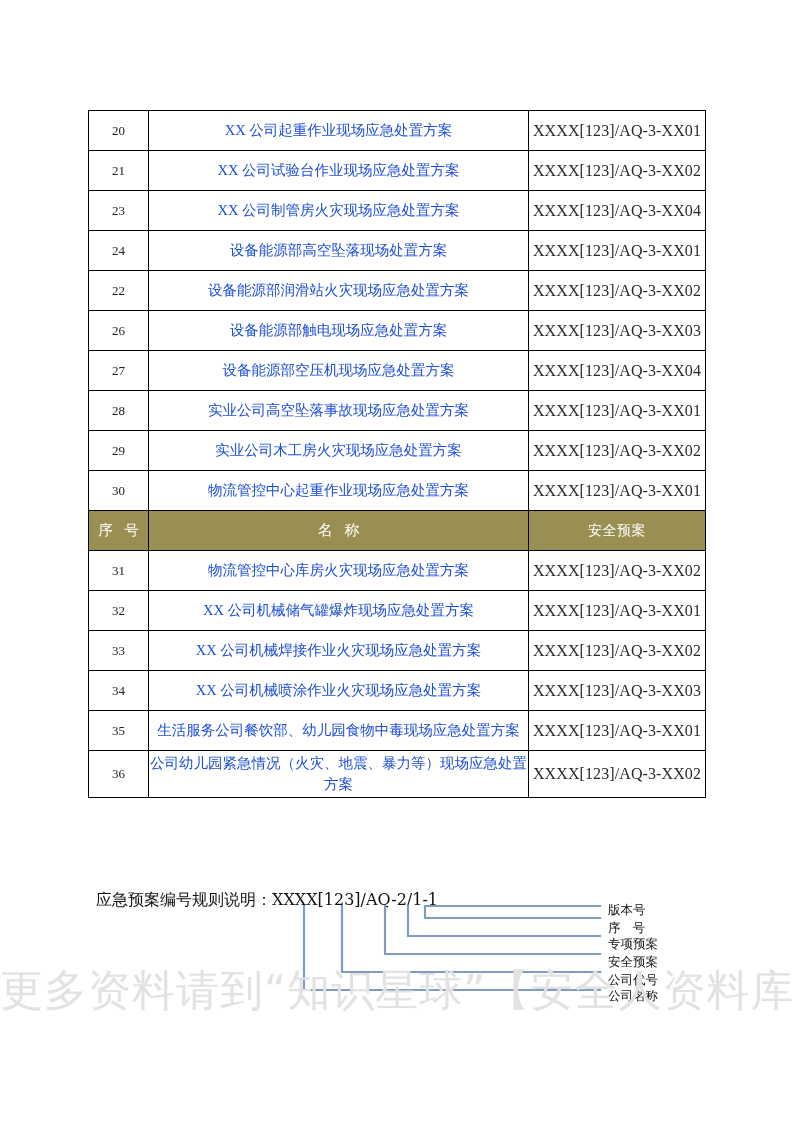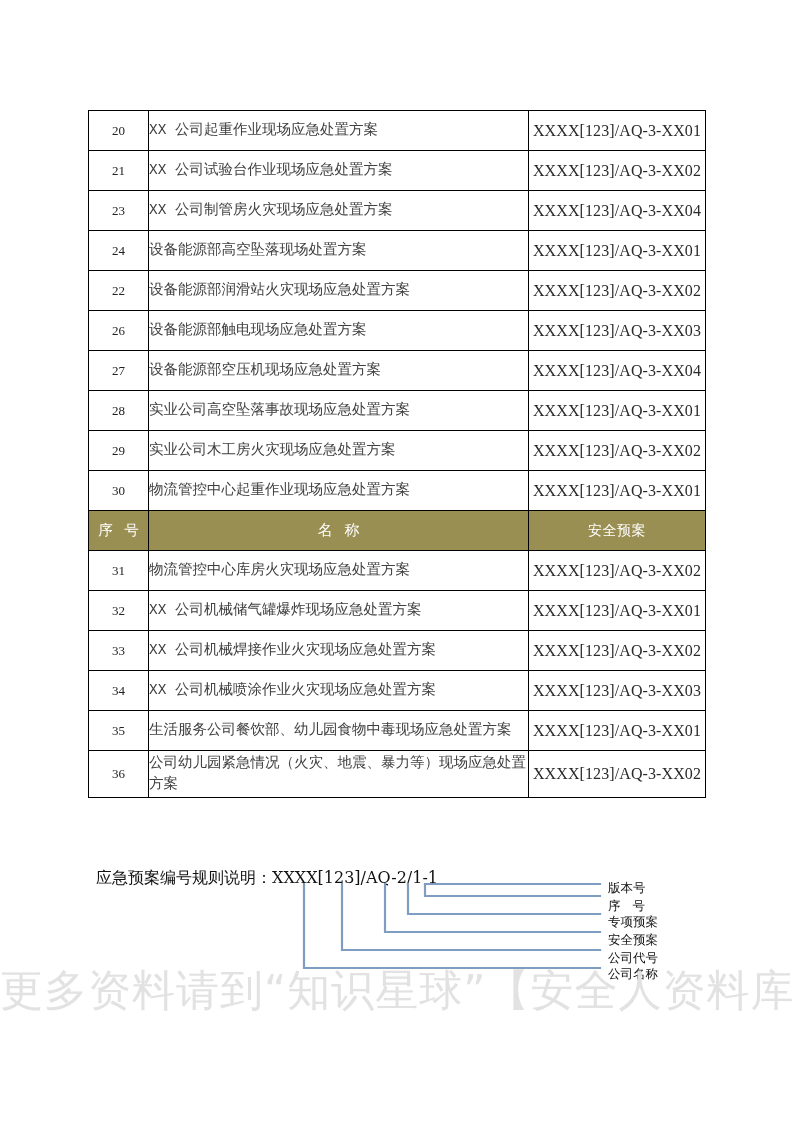--- a/index.html
+++ b/index.html
@@ -44,27 +44,27 @@
   col.c-code  { width: 177px; }
 
   .cell-seq {
     text-align: center;
     font-size: 13px;
     color: #222222;
     font-family: "Liberation Serif", "DejaVu Serif", serif;
     line-height: 1.2;
   }
   .cell-name {
-    text-align: left;
+    text-align: center;
     padding-left: 10px;
     padding-right: 6px;
     font-size: 14.5px;
-    color: #404040;
+    color: #1d4ed8;
     line-height: 1.45;
-    font-family: Liberation Mono, monospace;
+    font-family: Liberation Serif, serif;
   }
   .cell-code {
     text-align: center;
     font-size: 16px;
     color: #2a2a2a;
     letter-spacing: 0.1px;
     font-family: "Liberation Serif", "DejaVu Serif", serif;
     white-space: nowrap;
   }
 
@@ -79,21 +79,21 @@
     text-align: center;
   }
   tr.header-row td.h-seq  { font-size: 14.5px; letter-spacing: 4px; padding-left:4px;}
   tr.header-row td.h-name { font-size: 15px; letter-spacing: 4px; padding-left:4px;}
   tr.header-row td.h-code { font-size: 14px; letter-spacing: 0.5px; }
 
   
   .rule-block {
     position: absolute;
     left: 88px;
-    top: 868px;
+    top: 890px;
     width: 630px;
     height: 130px;
     text-align: center;
   }
   .rule-title {
     position: absolute;
     left: 8px;
     top: 0px;
     font-size: 16px;
     color: #111111;

